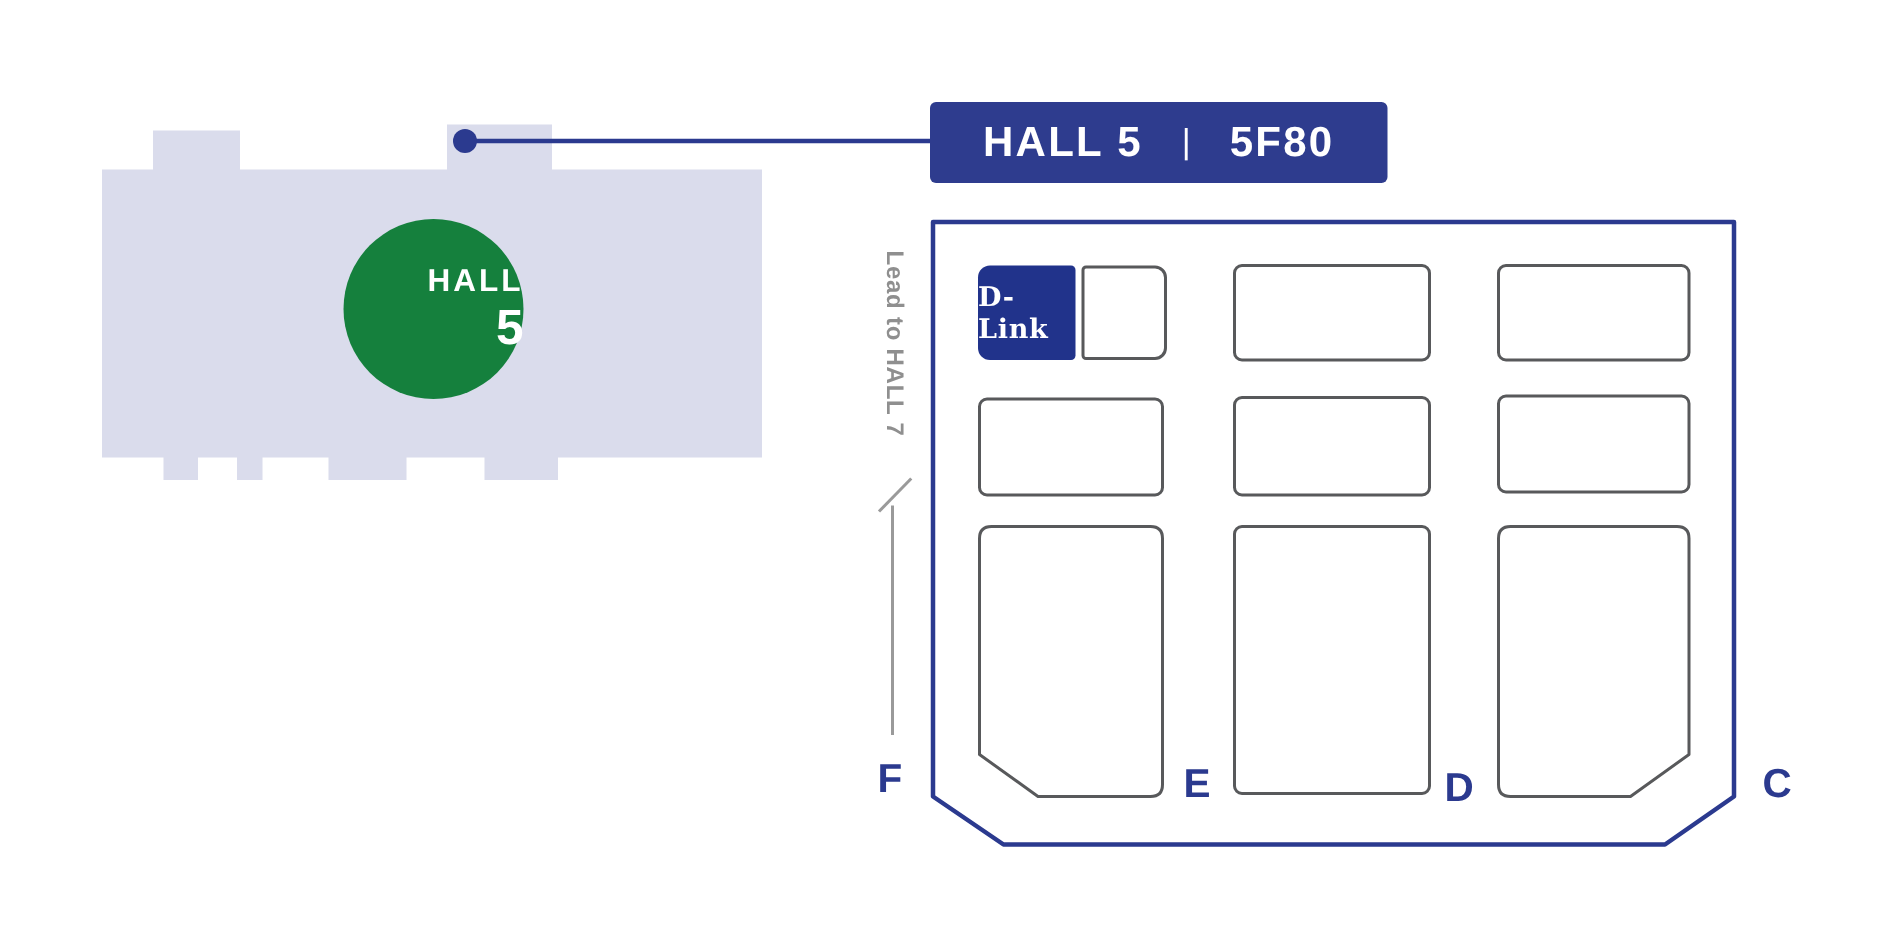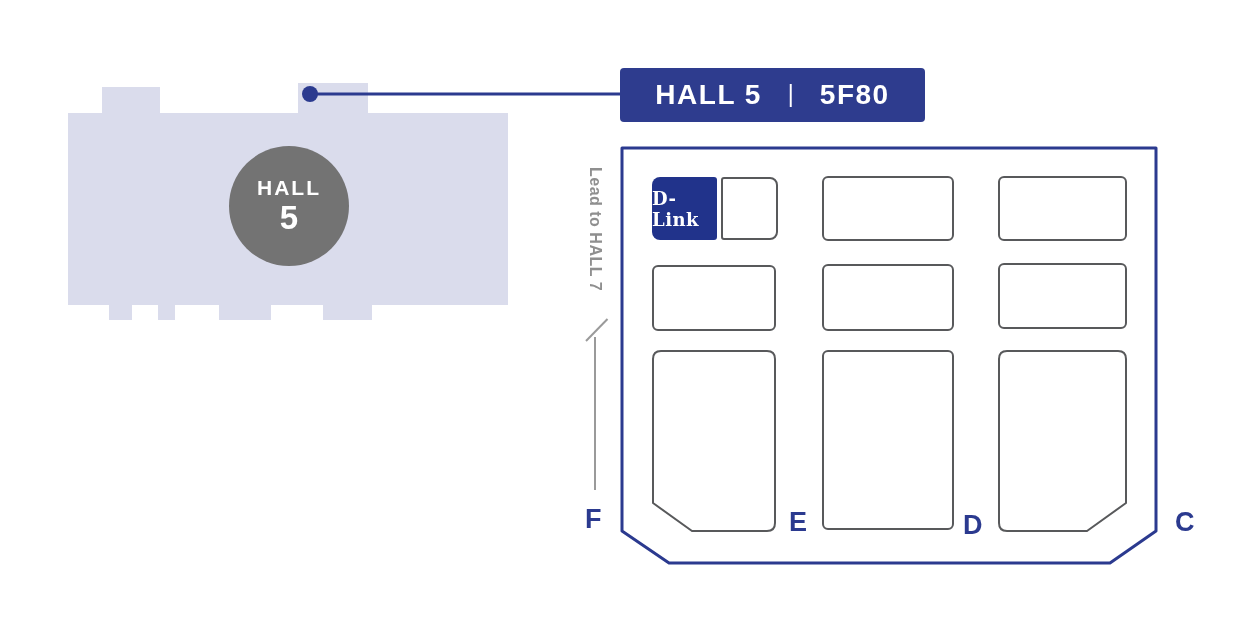--- a/index.html
+++ b/index.html
@@ -12,23 +12,23 @@
     overflow: hidden;
   }
   .stage { position: absolute; left: 0; top: 0; width: 1251px; height: 626px; }
   svg.layer { position: absolute; left: 0; top: 0; }
 
   
   .hall-circle {
     position: absolute; left: 229px; top: 146px;
     width: 120px; height: 120px;
     border-radius: 50%;
-    background: #737373;
+    background: #15803d;
     display: flex; flex-direction: column;
-    align-items: center; justify-content: center;
+    align-items: flex-end; justify-content: center;
     color: #ffffff; line-height: 1.05;
   }
   .hall-circle .hc-word { font-size: 21px; font-weight: 600; letter-spacing: 2px; }
   .hall-circle .hc-num  { font-size: 33px; font-weight: 700; margin-top: 2px; }
 
   
   .callout-banner {
     position: absolute; left: 620px; top: 68px;
     width: 305px; height: 54px;
     background: #2e3c8e;

